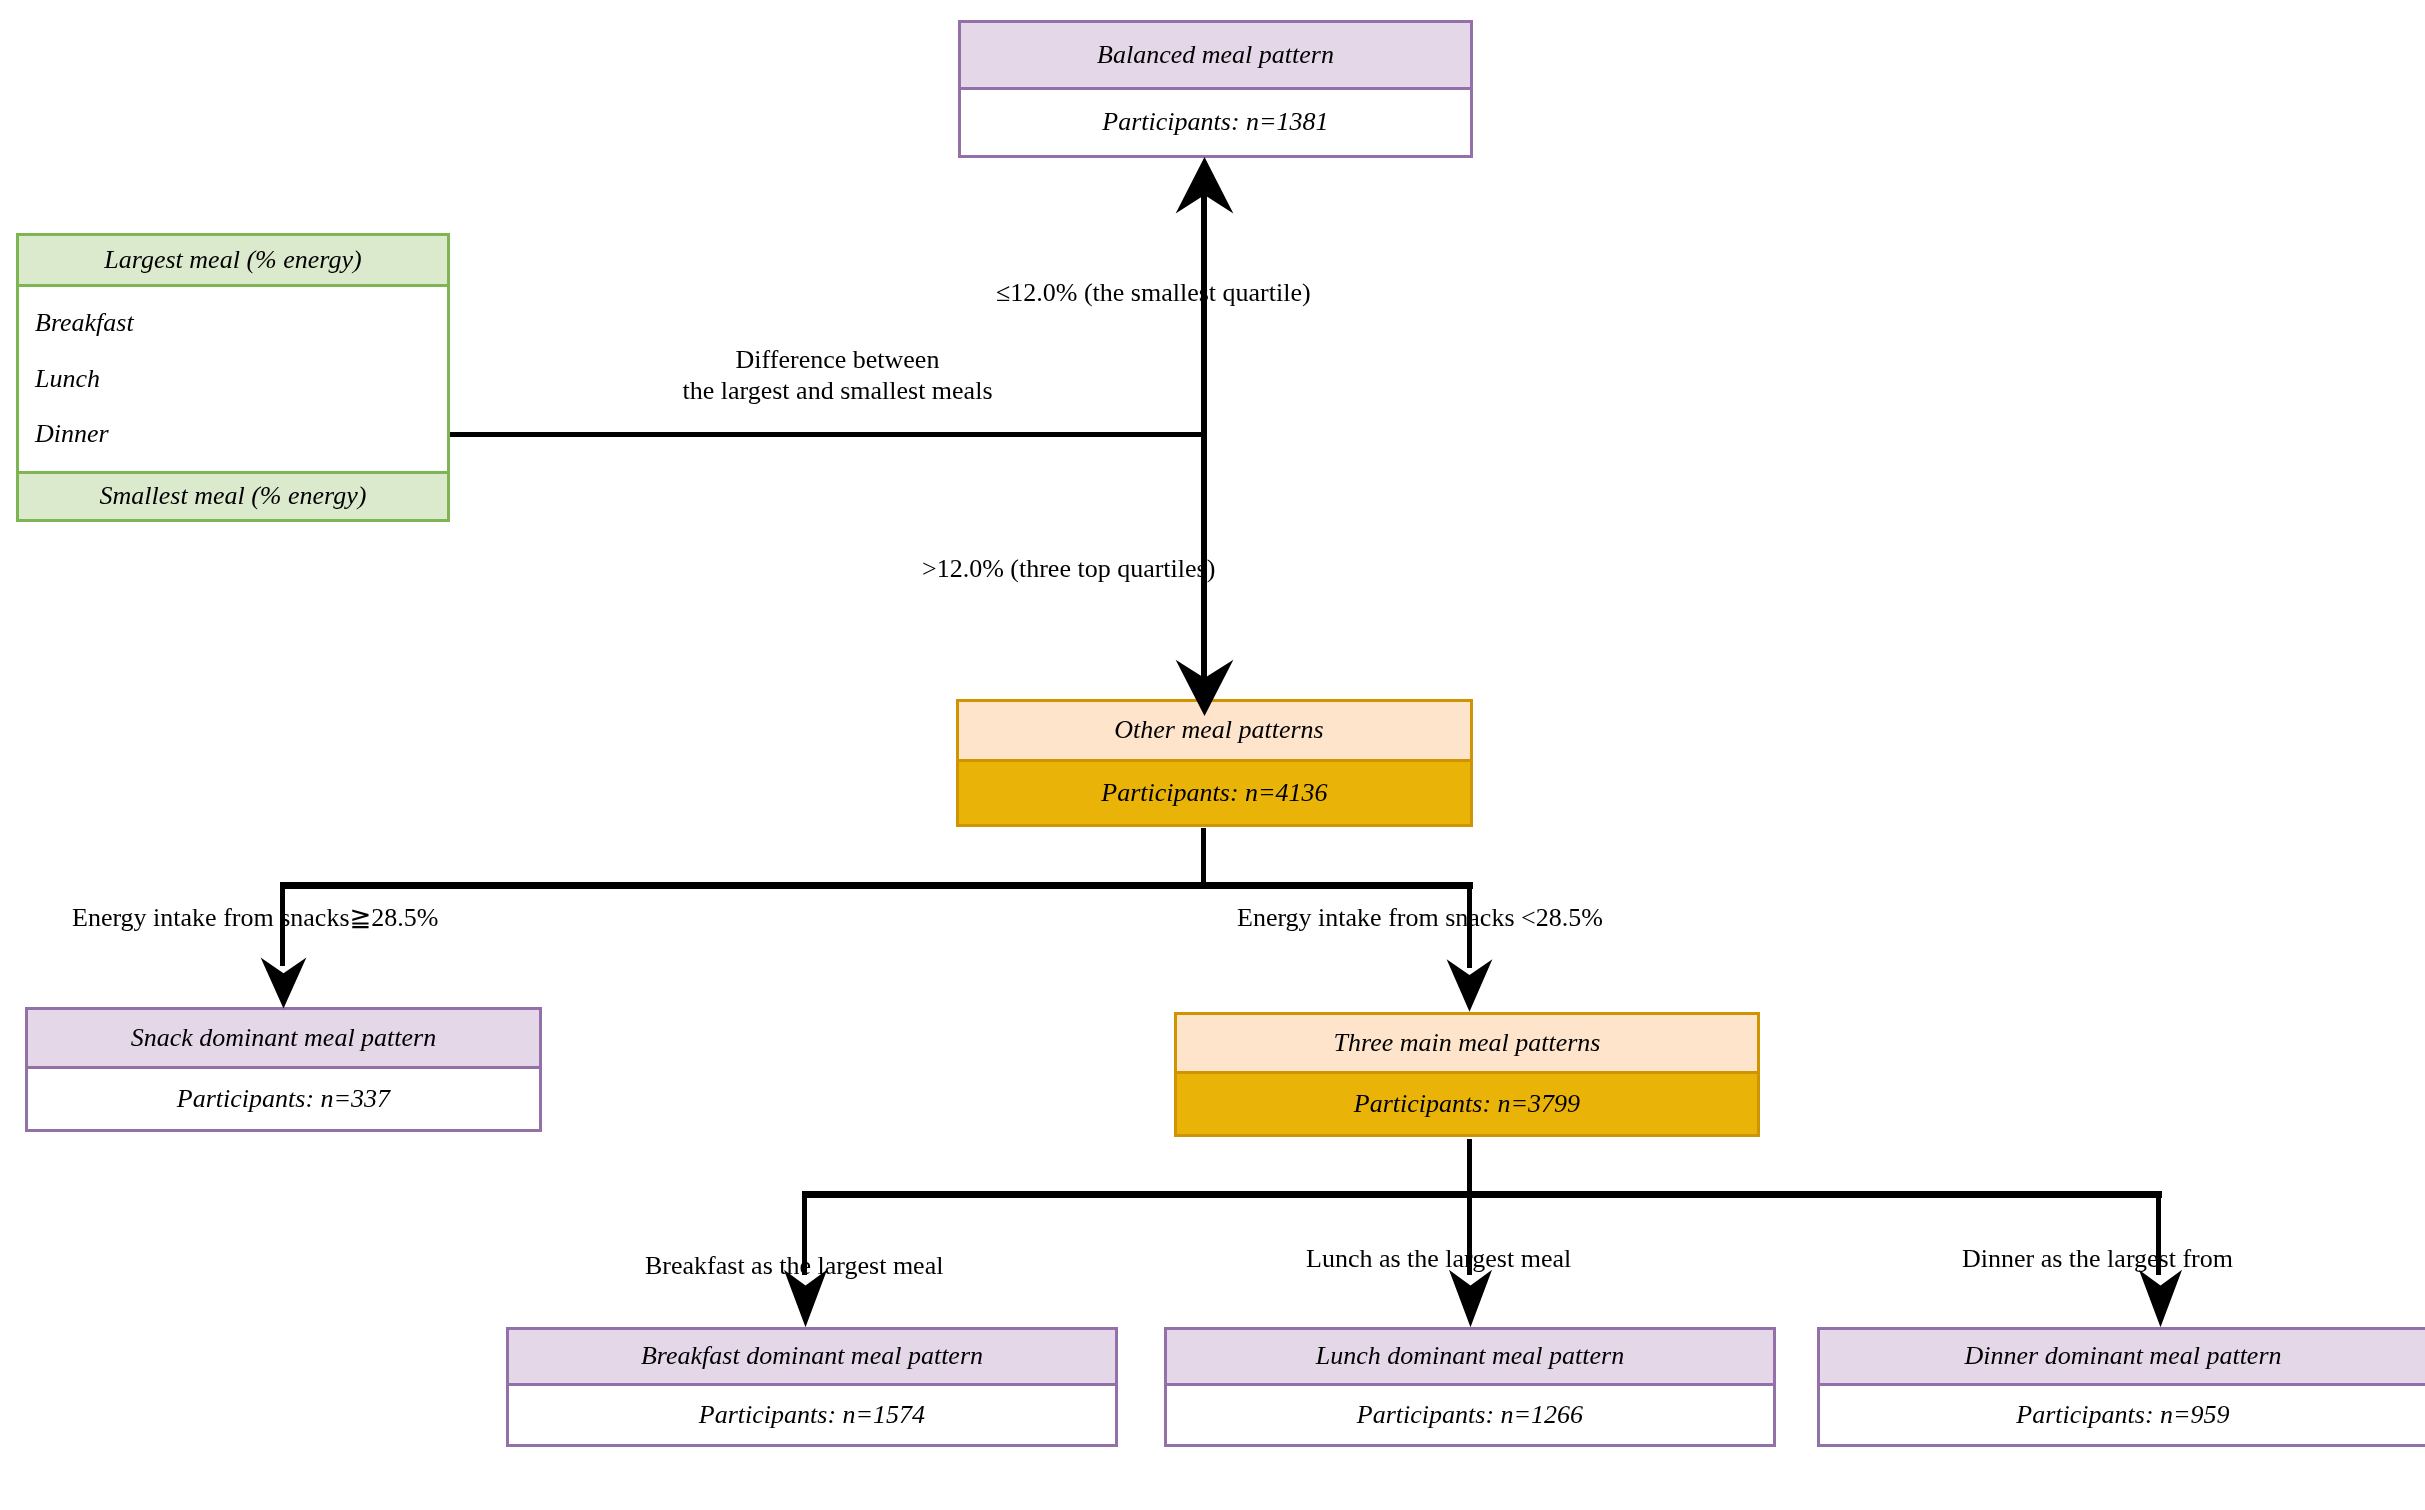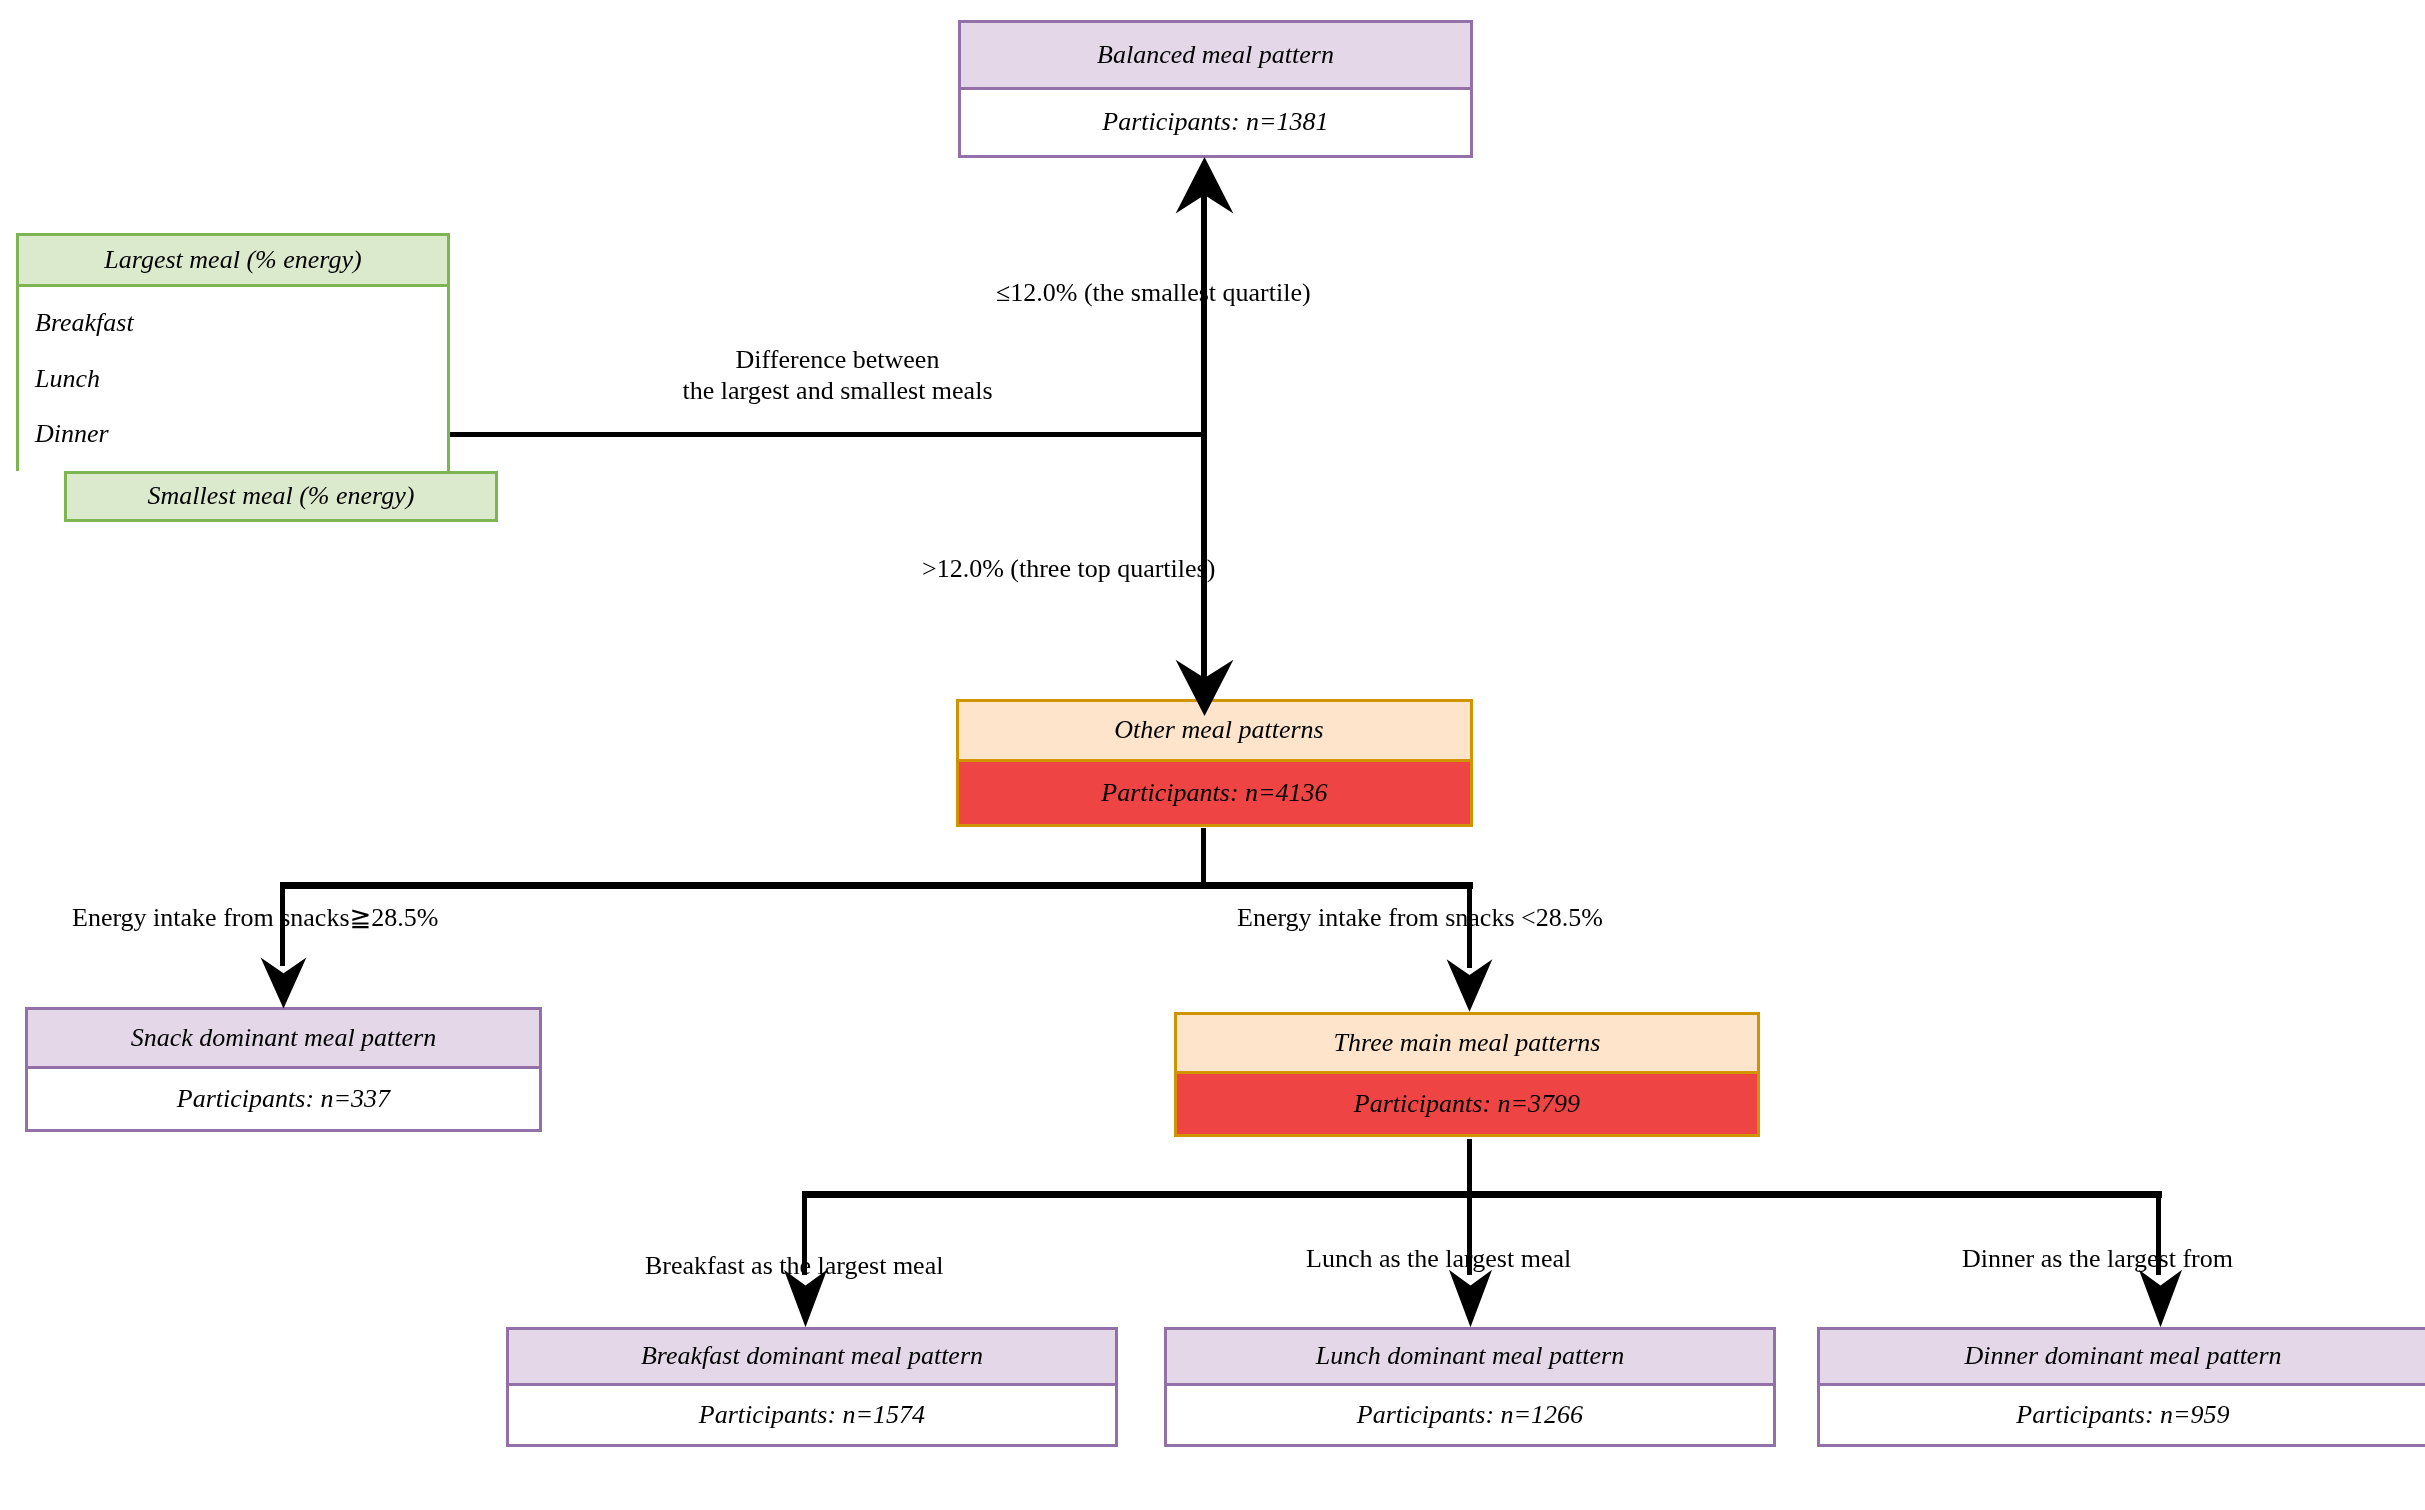--- a/index.html
+++ b/index.html
@@ -10,29 +10,29 @@
   .node{position:absolute;box-sizing:border-box;font-style:italic;}
   .node .hdr,.node .sub{
     box-sizing:border-box;width:100%;display:flex;align-items:center;justify-content:center;
     text-align:center;white-space:nowrap;color:#000;font-size:26px;line-height:1.1;
   }
   
   .purple .hdr{background:#e3d7e8;border:3.3px solid #9370a8;}
   .purple .sub{background:#ffffff;border:3.3px solid #9370a8;border-top:none;}
   
   .orange .hdr{background:#fde4cb;border:3.3px solid #d09400;}
-  .orange .sub{background:#ef4444;border:3.3px solid #d09400;border-top:none;}
+  .orange .sub{background:#eab308;border:3.3px solid #d09400;border-top:none;}
   
   .green .hdr{background:#dbe9cd;border:3.3px solid #7db553;}
   .green .body{box-sizing:border-box;width:100%;background:#ffffff;border:3.3px solid #7db553;border-top:none;border-bottom:none;
     display:flex;flex-direction:column;justify-content:space-around;padding:9.2px 0 9.2px 16px;}
   .green .body .li{font-size:26px;color:#000;text-align:left;white-space:nowrap;line-height:1.1;}
   .green .ftr{box-sizing:border-box;width:100%;background:#dbe9cd;border:3.3px solid #7db553;
     display:flex;align-items:center;justify-content:center;text-align:right;white-space:nowrap;
-    font-size:26px;color:#000;line-height:1.1;margin-left:48px;}
+    font-size:26px;color:#000;line-height:1.1;}
 
   
   .ln{position:absolute;background:#000;}
   .lbl{position:absolute;font-size:26px;color:#000;white-space:nowrap;line-height:1.18;}
   .lbl.ctr{text-align:center;}
   svg.ar{position:absolute;overflow:visible;}
 </style>
 </head>
 <body>
 

